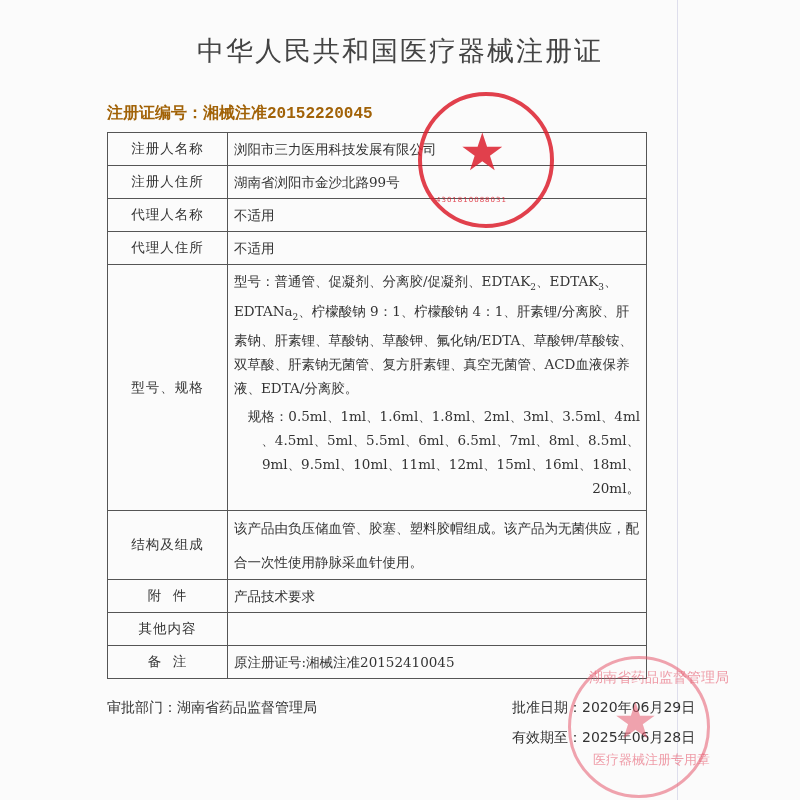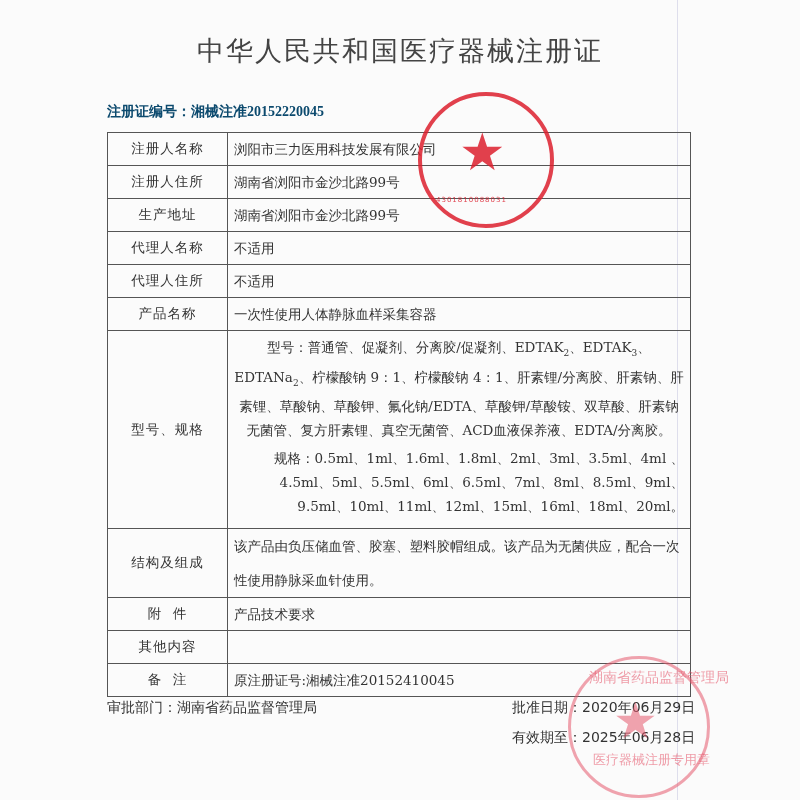--- a/index.html
+++ b/index.html
@@ -1,29 +1,29 @@
 <!DOCTYPE html>
 <html><head>
 <meta charset="utf-8">
 <style>
   html, body { margin:0; padding:0; }
   body { width:800px; height:800px; background:#fbfbfb; position:relative; overflow:hidden;
          font-family:"DejaVu Serif","Liberation Serif",serif; color:#333; }
   .title { position:absolute; top:33px; left:0; width:800px; text-align:center;
            font-size:27px; letter-spacing:2px; color:#444; font-family:"DejaVu Sans","Liberation Sans",sans-serif; font-weight:300; }
-  .regno { position:absolute; top:103px; left:107px; font-size:14px; font-weight:bold; color:#0c4a6e;
-           font-family:Liberation Serif, serif; }
+  .regno { position:absolute; top:103px; left:107px; font-size:16px; font-weight:bold; color:#a16207;
+           font-family:Liberation Mono, monospace; }
   .regno .val { font-weight:bold; }
-  table { position:absolute; top:132px; left:107px; width:584px; border-collapse:collapse;padding-left:44px; }
+  table { position:absolute; top:132px; left:107px; width:540px; border-collapse:collapse;padding-left:44px; }
   td { border:1.3px solid #555; font-size:13.5px; color:#333; vertical-align:middle; }
   td.lbl { width:117px; text-align:center; letter-spacing:1px; }
   td.val { padding:0 6px; line-height:23px; }
   tr.r32 td { height:30px; }
   tr.rspec td.val { padding:4px 6px 10px 6px; }
-  .para { line-height:24px;text-align:center; }
+  .para { line-height:24px; }
   .para2 { margin-top:4px; line-height:24px;text-align:right; }
   sub { font-size:9px; }
   .footer { position:absolute; font-size:14px; color:#333; font-family:"DejaVu Sans","Liberation Sans",sans-serif; }
   .stamp { position:absolute; border-radius:50%; pointer-events:none; }
   .stamp1 { left:418px; top:92px; width:128px; height:128px; border:4px solid rgba(220,30,45,0.85); }
   .stamp2 { left:568px; top:656px; width:136px; height:136px; border:3px solid rgba(230,90,110,0.55); }
   .star { position:absolute; color:rgba(220,30,45,0.85); font-size:52px; line-height:52px; }
   .stamp1 .star { left:37px; top:30px; }
   .stamp2 .star { left:42px; top:36px; color:rgba(230,90,110,0.55); font-size:50px; }
   .stamp-text { position:absolute; font-size:11px; color:rgba(220,30,45,0.85); white-space:nowrap; font-family:"DejaVu Sans",sans-serif; }
@@ -48,34 +48,26 @@
   <tbody>
       <tr class="r32">
     <td class="lbl">注册人名称</td>
     <td class="val">浏阳市三力医用科技发展有限公司</td>
   </tr>
   <tr class="r32">
     <td class="lbl">注册人住所</td>
     <td class="val">湖南省浏阳市金沙北路99号</td>
   </tr>
   <tr class="r32">
-    <td class="lbl">生产地址</td>
-    <td class="val">湖南省浏阳市金沙北路99号</td>
-  </tr>
-  <tr class="r32">
     <td class="lbl">代理人名称</td>
     <td class="val">不适用</td>
   </tr>
   <tr class="r32">
     <td class="lbl">代理人住所</td>
     <td class="val">不适用</td>
-  </tr>
-  <tr class="r32">
-    <td class="lbl">产品名称</td>
-    <td class="val">一次性使用人体静脉血样采集容器</td>
   </tr>
   <tr class="rspec" style="height:172px;">
     <td class="lbl">型号、规格</td>
     <td class="val">
       <div class="para"><span>型号：普通管、促凝剂、分离胶/促凝剂、EDTAK</span><sub>2</sub><span>、EDTAK</span><sub>3</sub><span>、EDTANa</span><sub>2</sub><span>、柠檬酸钠 9：1、柠檬酸钠 4：1、肝素锂/分离胶、肝素钠、肝素锂、草酸钠、草酸钾、氟化钠/EDTA、草酸钾/草酸铵、双草酸、肝素钠无菌管、复方肝素锂、真空无菌管、ACD血液保养液、EDTA/分离胶。</span></div>
       <div class="para2">规格：0.5ml、1ml、1.6ml、1.8ml、2ml、3ml、3.5ml、4ml 、4.5ml、5ml、5.5ml、6ml、6.5ml、7ml、8ml、8.5ml、9ml、9.5ml、10ml、11ml、12ml、15ml、16ml、18ml、20ml。</div>
     </td>
   </tr>
   <tr style="height:61px;">
     <td class="lbl">结构及组成</td>

